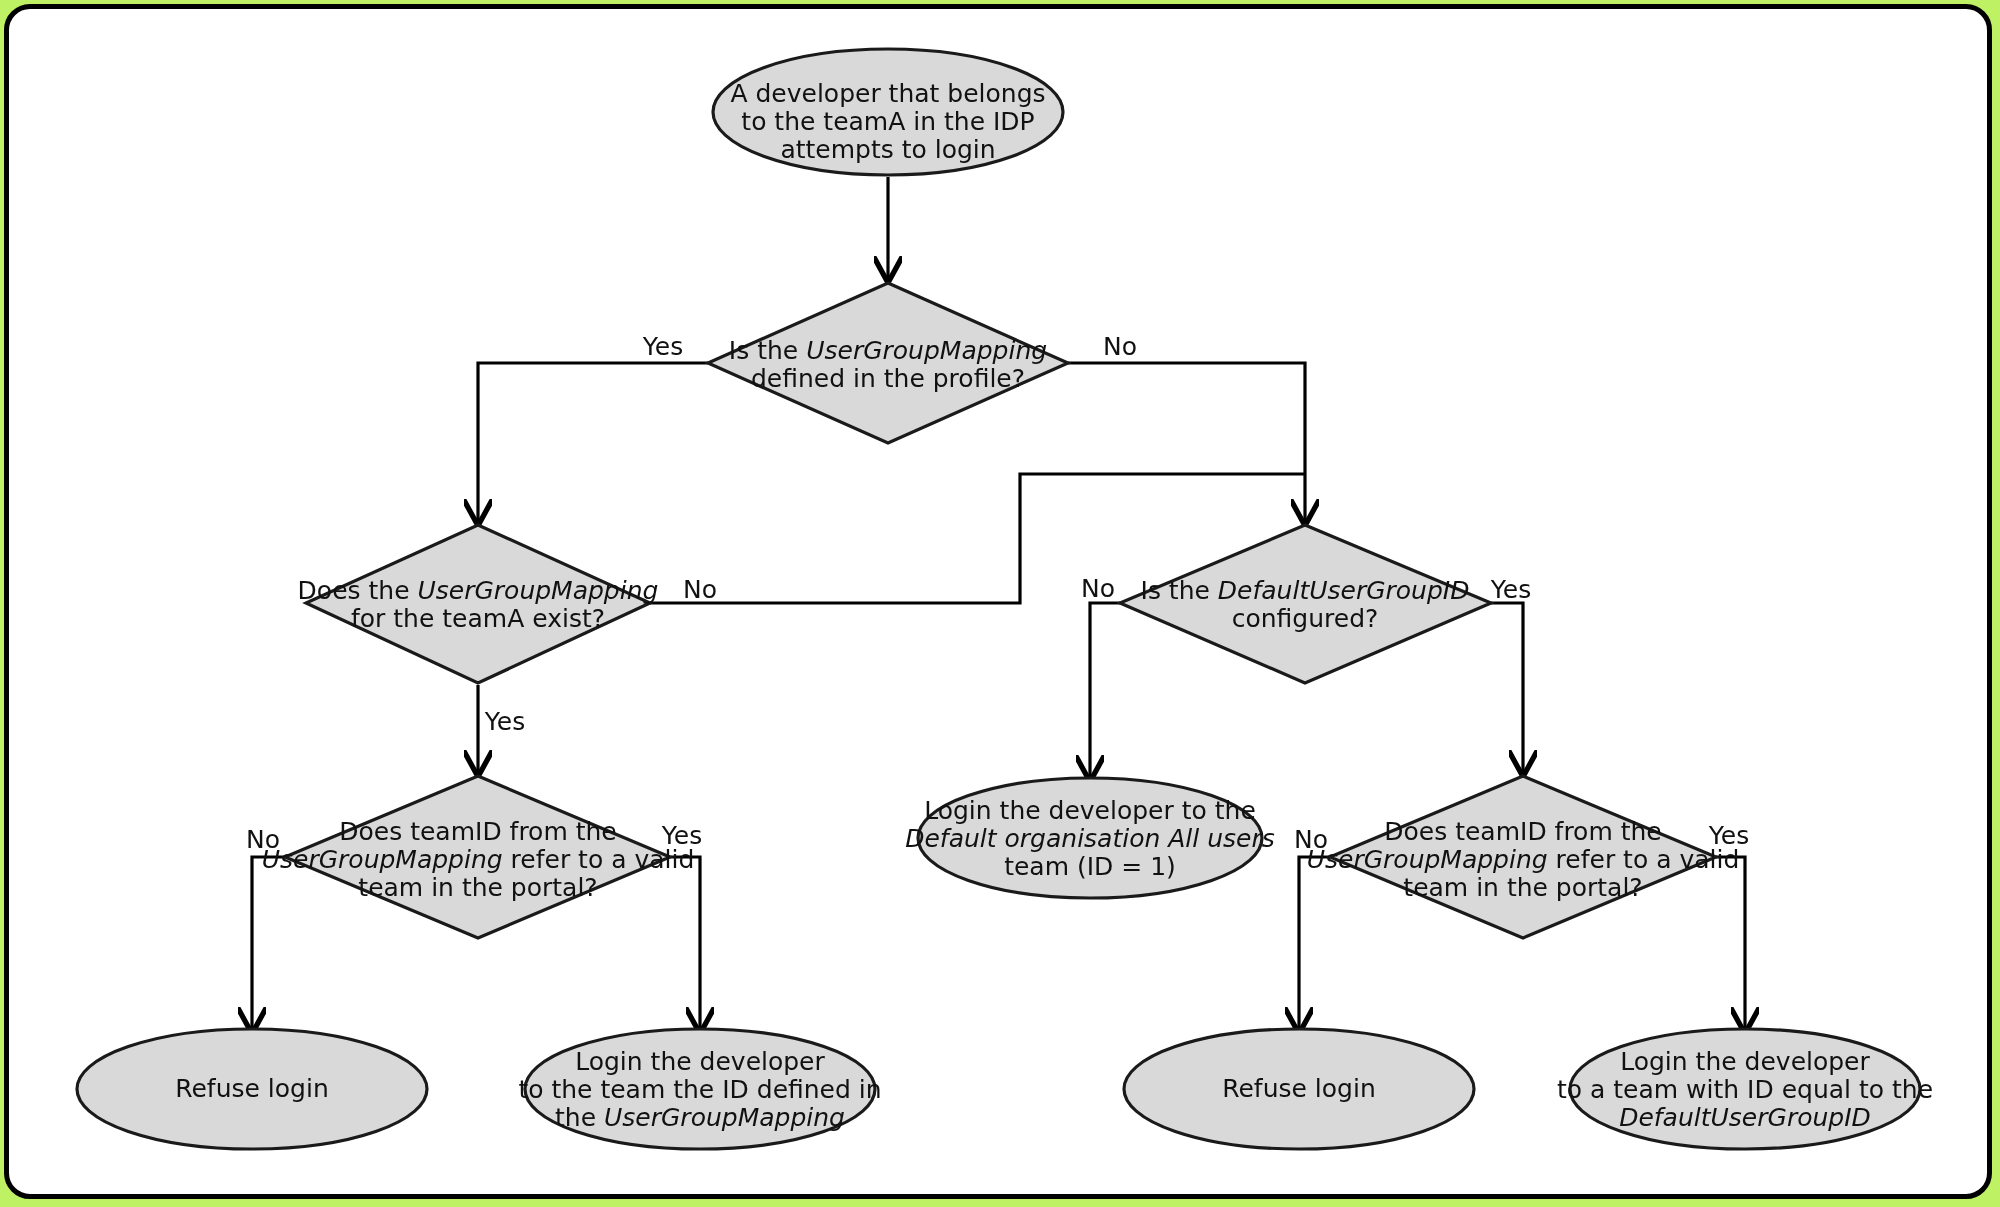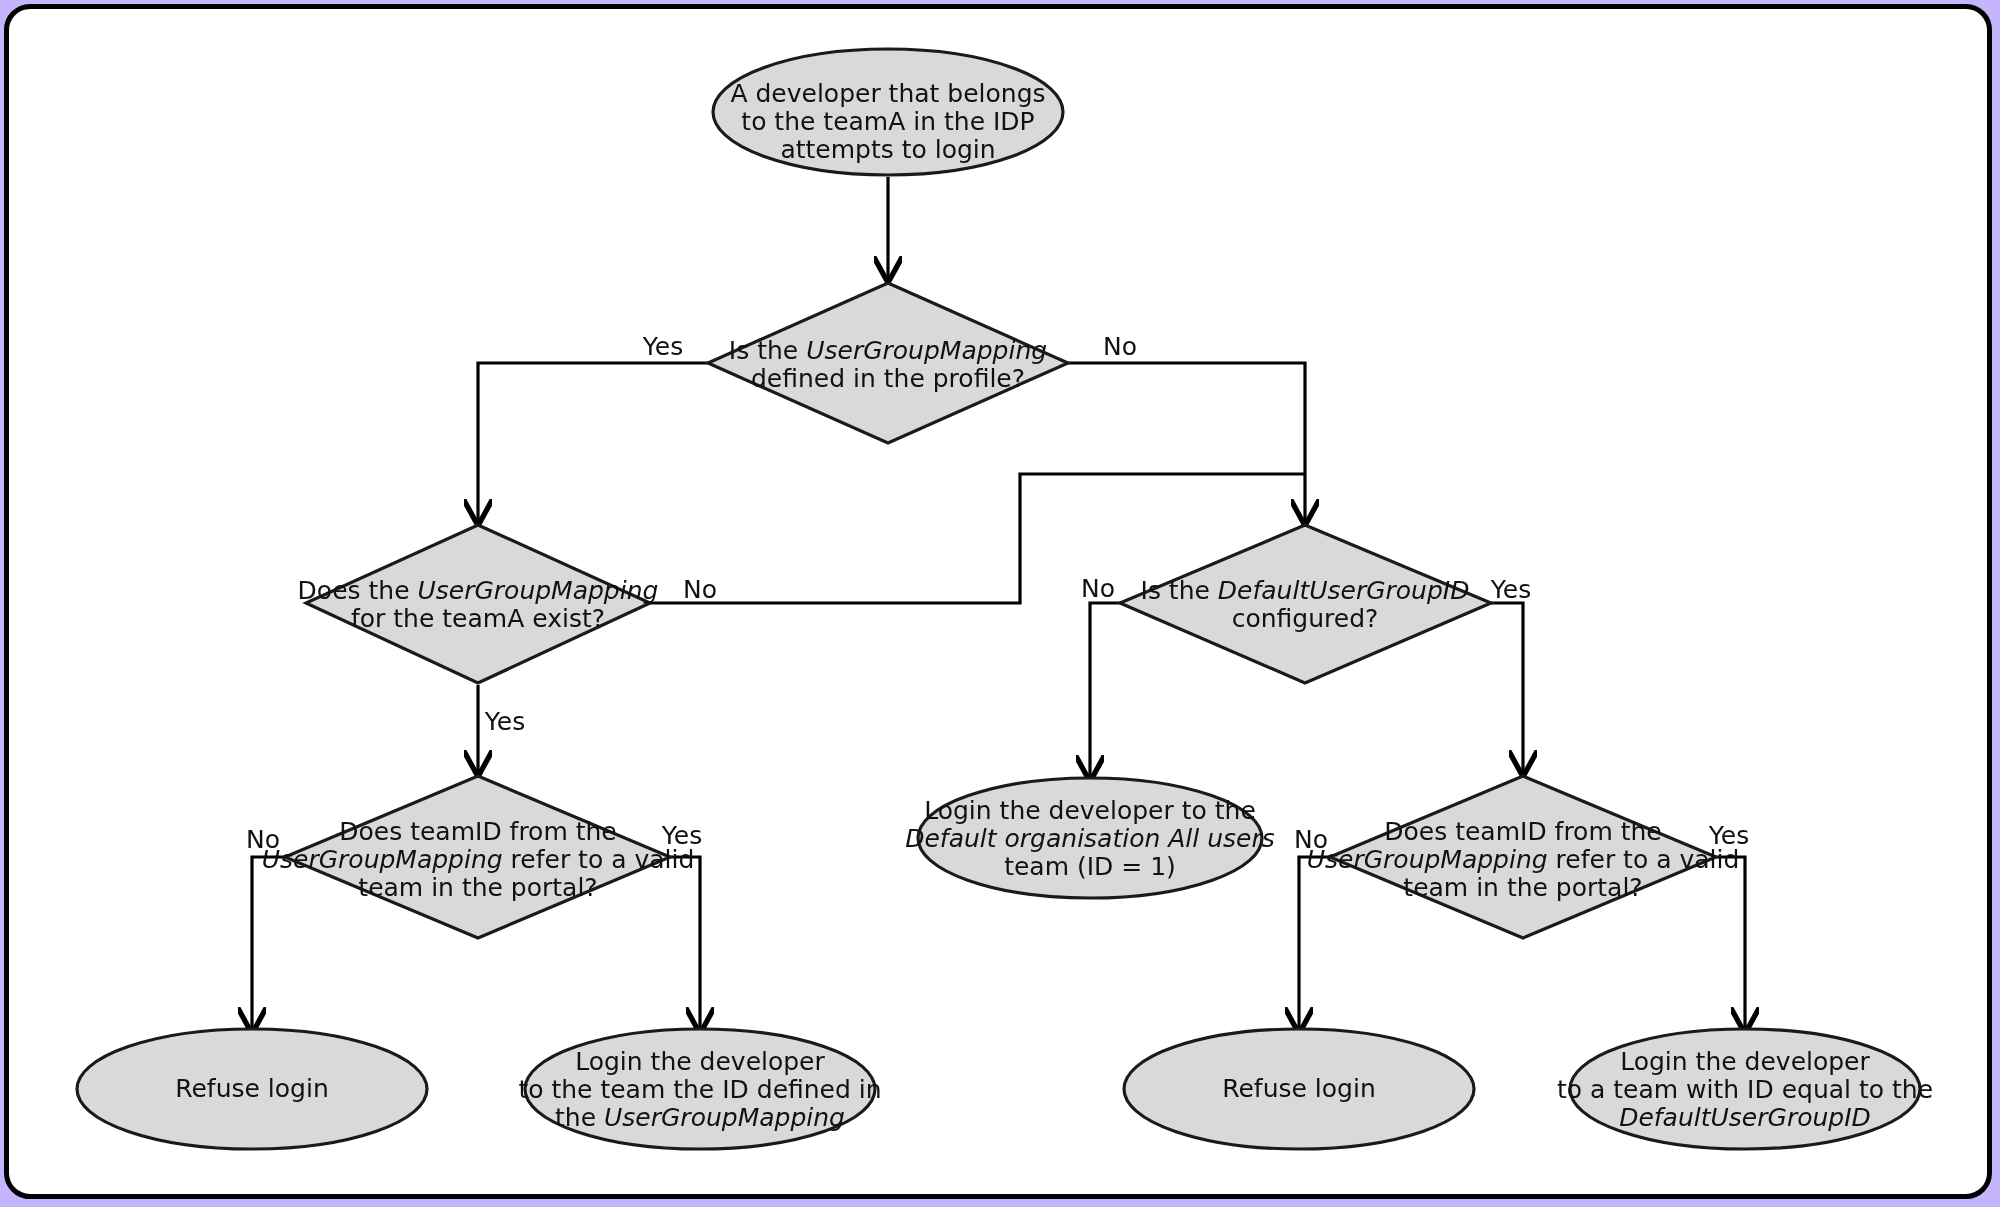--- a/index.html
+++ b/index.html
@@ -6,21 +6,21 @@
   html, body {
     margin: 0;
     padding: 0;
     background: #ffffff;
     font-family: "DejaVu Sans", "Liberation Sans", sans-serif;
   }
   #page {
     position: relative;
     width: 2000px;
     height: 1207px;
-    background: #c4b5fd;
+    background: #bef264;
     overflow: hidden;
   }
   #frame {
     position: absolute;
     left: 4px;
     top: 4px;
     width: 1988px;
     height: 1195px;
     box-sizing: border-box;
     border: 5px solid #000000;

